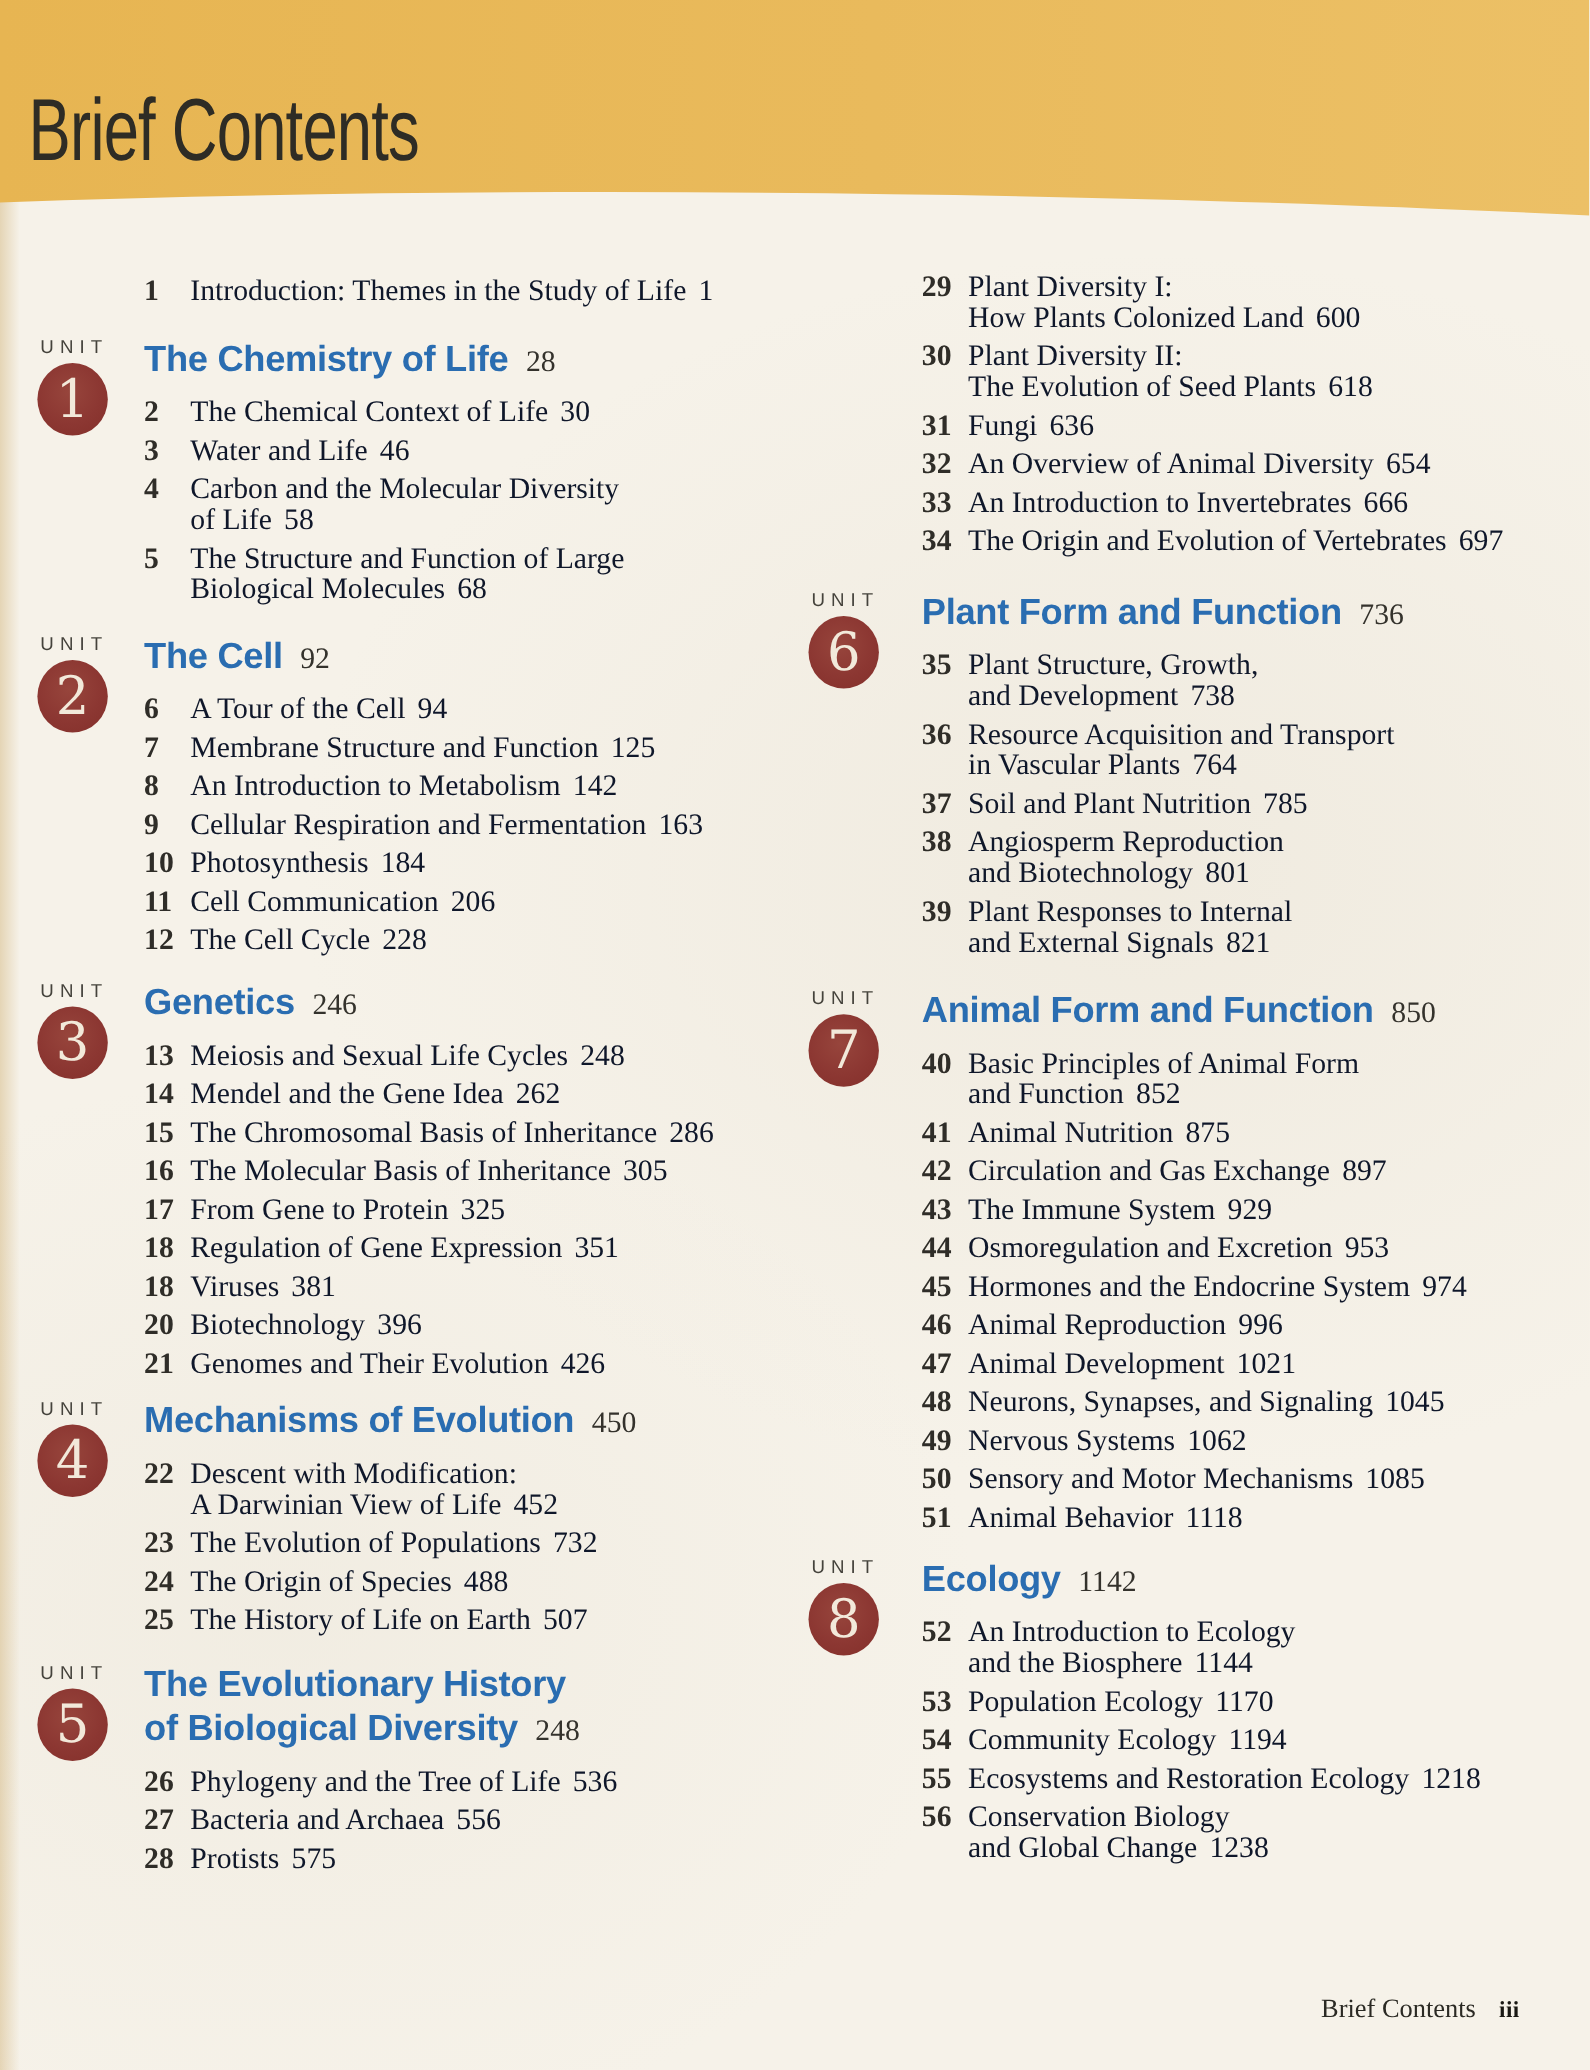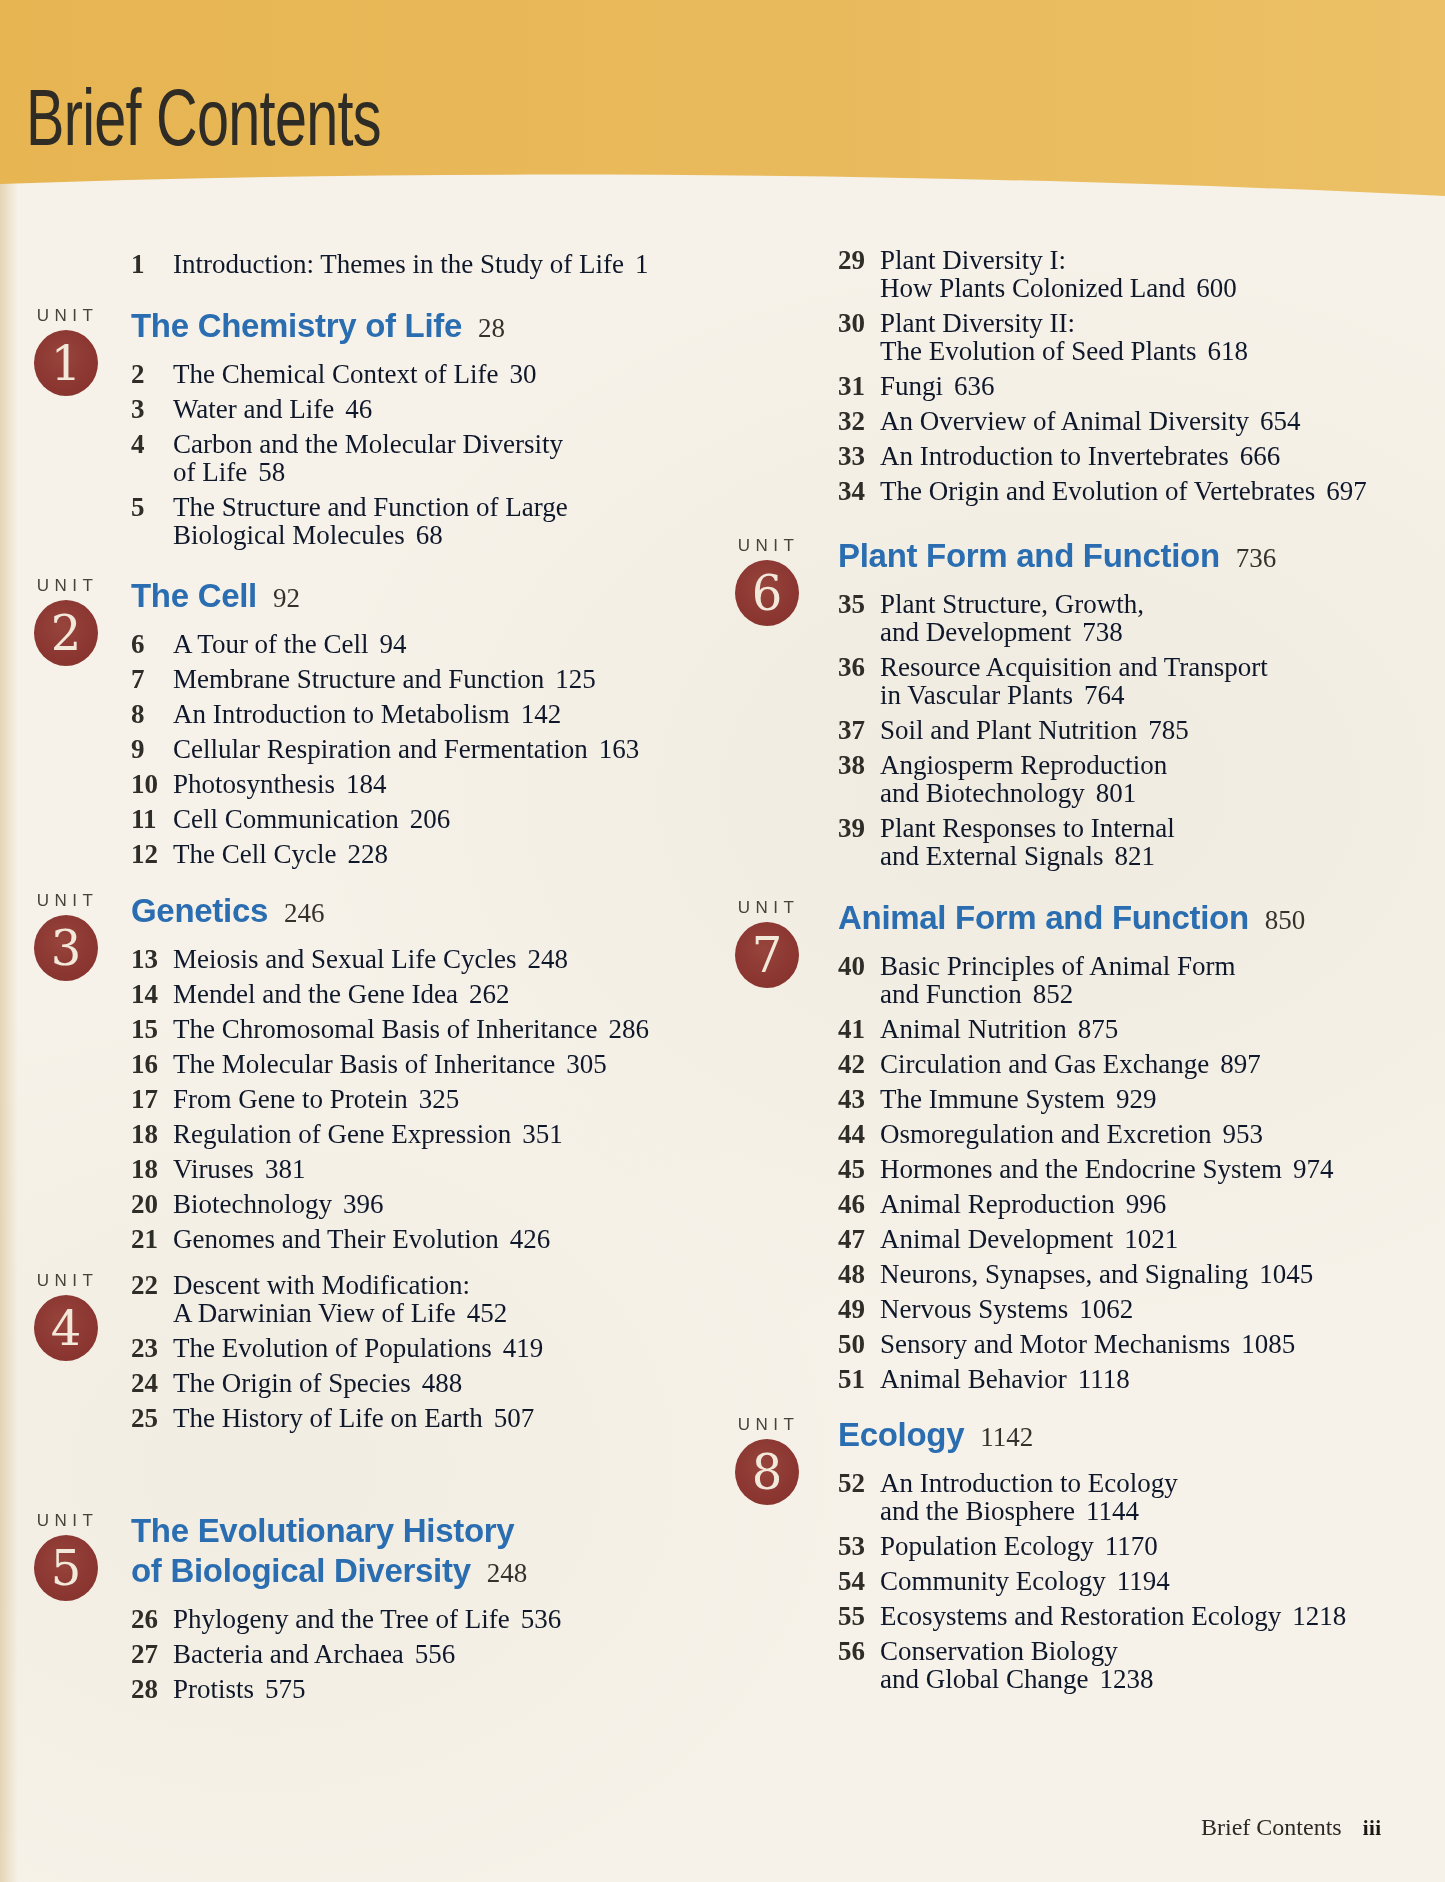--- a/index.html
+++ b/index.html
@@ -287,32 +287,35 @@
           </li>
         </ul>
       </section>
       <section class="toc-section unit-section" id="sec-unit-4">
         <div class="badge">
           <div class="unit-word">UNIT</div>
           <div class="unit-circle">
             <span>4</span>
           </div>
         </div>
+        <h2 class="unit-title">
+          <span class="t-line">Mechanisms of Evolution<span class="unit-page">450</span></span>
+        </h2>
         <ul class="chapters">
           <li class="chapter">
             <span class="ch-num">22</span>
             <span class="ch-text">
               <span class="ch-line">Descent with Modification:</span>
               <span class="ch-line">A Darwinian View of Life<span class="ch-page">452</span></span>
             </span>
           </li>
           <li class="chapter">
             <span class="ch-num">23</span>
             <span class="ch-text">
-              <span class="ch-line">The Evolution of Populations<span class="ch-page">419</span></span>
+              <span class="ch-line">The Evolution of Populations<span class="ch-page">732</span></span>
             </span>
           </li>
           <li class="chapter">
             <span class="ch-num">24</span>
             <span class="ch-text">
               <span class="ch-line">The Origin of Species<span class="ch-page">488</span></span>
             </span>
           </li>
           <li class="chapter">
             <span class="ch-num">25</span>

